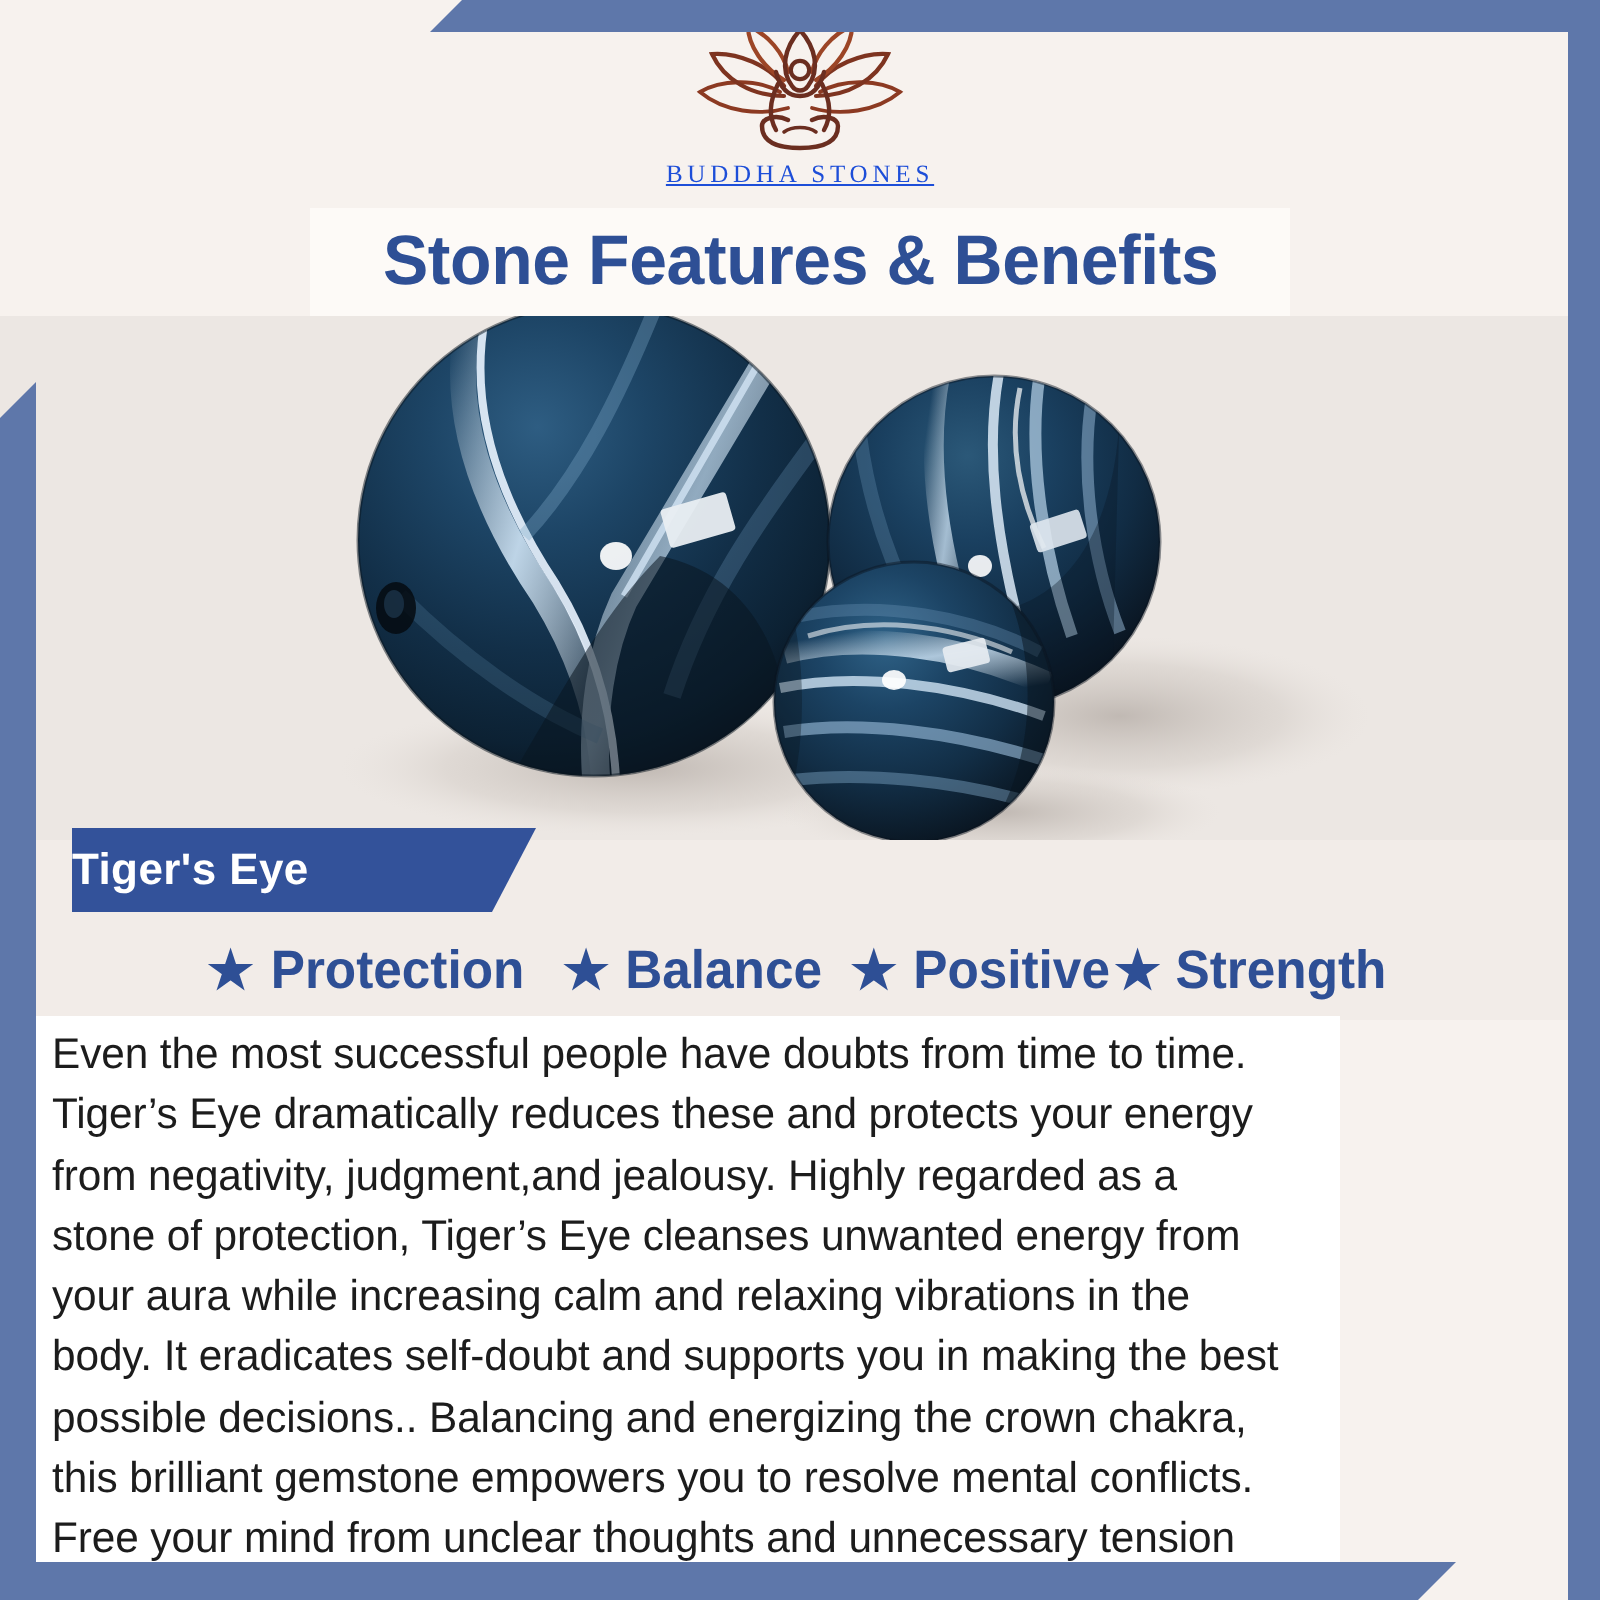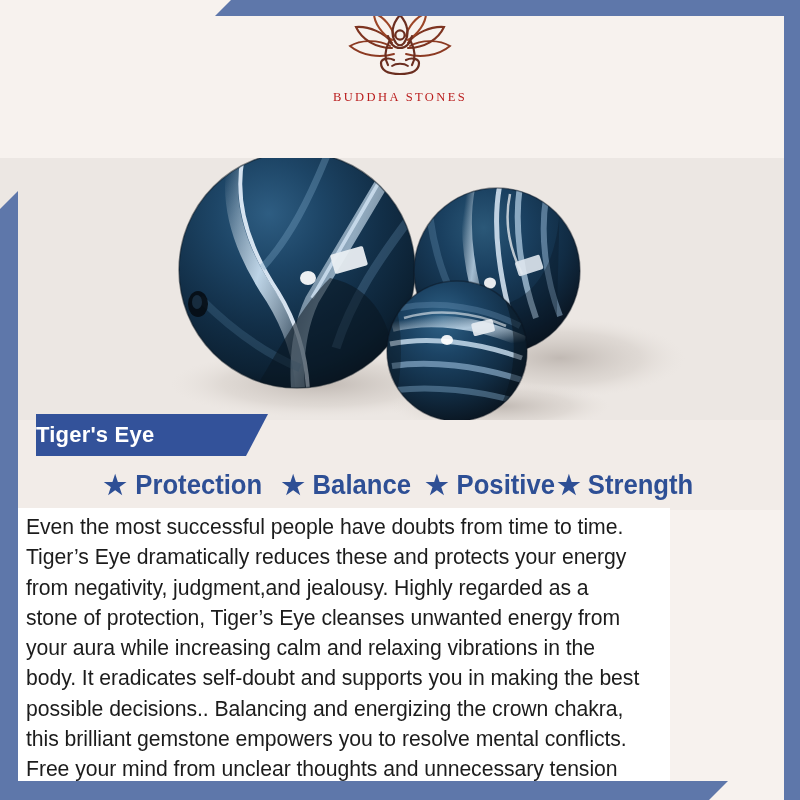--- a/index.html
+++ b/index.html
@@ -61,26 +61,27 @@
     width:800px; height:108px;
     z-index:3;
     display:flex;
     flex-direction:column;
     align-items:center;
     justify-content:flex-start;
     padding-top:10px;
   }
   .logo-mark { width:128px; height:66px; display:block; }
   .logo-word {
-    margin-top:14px;
+    margin-top:4px;
     font-family:"Liberation Serif", serif;
     font-size:12.5px;
     letter-spacing:2.4px;
-    color:#b91c1c;
+    color:#1d4ed8;
     font-weight:400;
+    text-decoration:underline;
   }
 
   
   .title-band {
     position:absolute;
     top:104px; left:155px;
     width:490px; height:54px;
     background:#fdfaf7;
     z-index:4;
     display:flex; align-items:center; justify-content:center;
@@ -209,20 +210,23 @@
           <path d="M45 53 C45 62 54 64 64 64 C74 64 83 62 83 53 C83 49 76 47 70 50" stroke="#6b2e20" stroke-width="2.2"></path>
           <path d="M45 53 C45 49 52 47 58 50" stroke="#6b2e20" stroke-width="2.2"></path>
 
           <path d="M56 56 C60 53 68 53 72 56" stroke="#6b2e20" stroke-width="1.8"></path>
         </g>
       </svg>
     </span>
     <span class="logo-word">BUDDHA STONES</span>
   </div>
 
+  <div class="title-band">
+    <h1>Stone Features &amp; Benefits</h1>
+  </div>
 
   <div class="photo">
     <svg viewBox="0 0 800 262" xmlns="http://www.w3.org/2000/svg" aria-hidden="true">
       <defs>
         <radialGradient id="bigBall" cx="38%" cy="26%" r="82%">
           <stop offset="0%" stop-color="#2e5d82"></stop>
           <stop offset="28%" stop-color="#1d4566"></stop>
           <stop offset="58%" stop-color="#122f48"></stop>
           <stop offset="82%" stop-color="#0c2133"></stop>
           <stop offset="100%" stop-color="#070f18"></stop>

